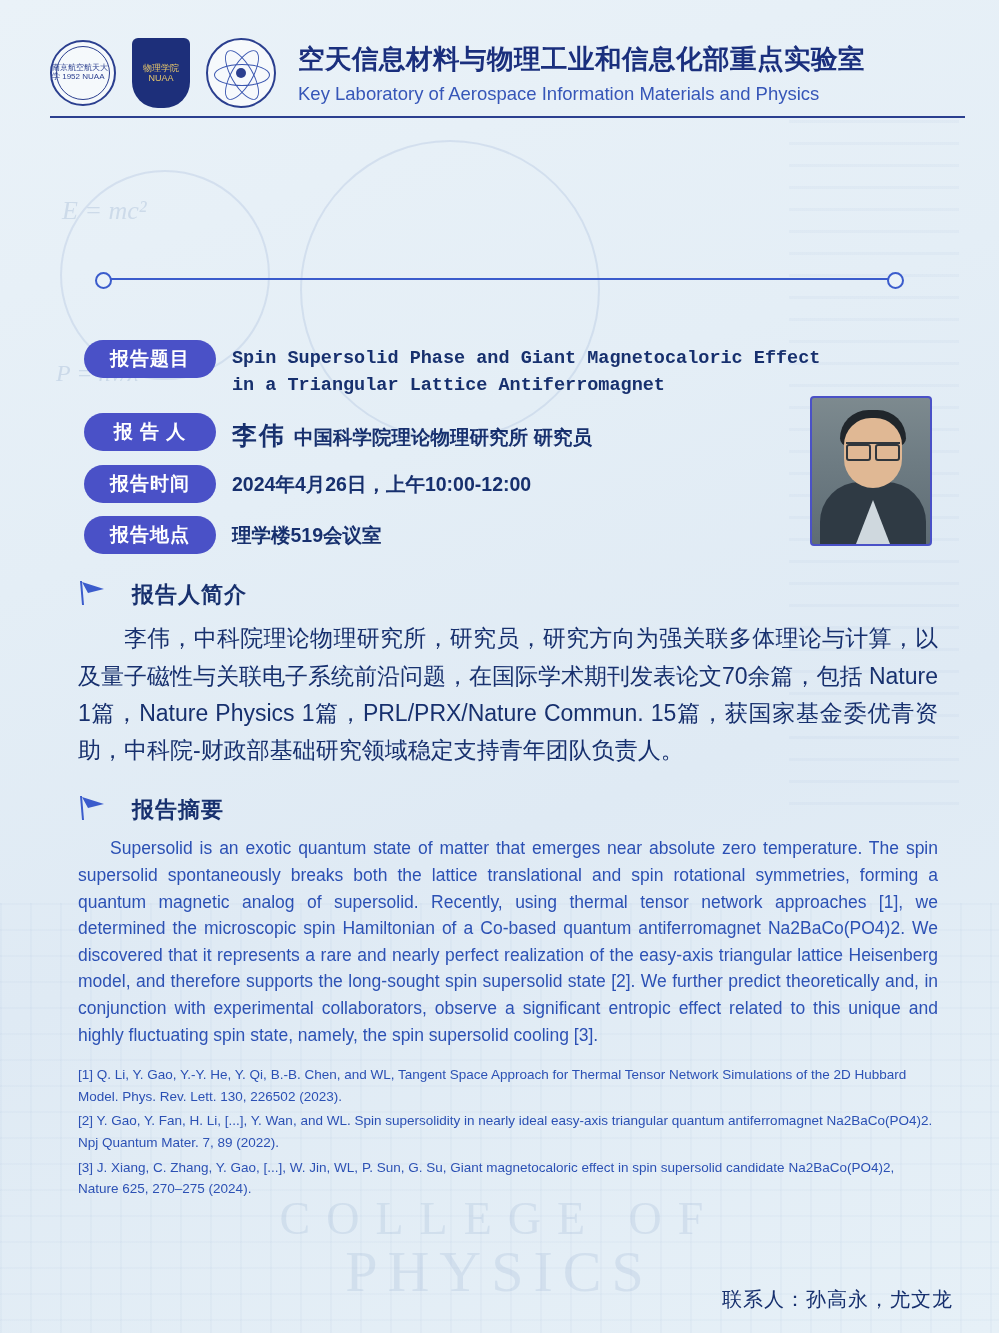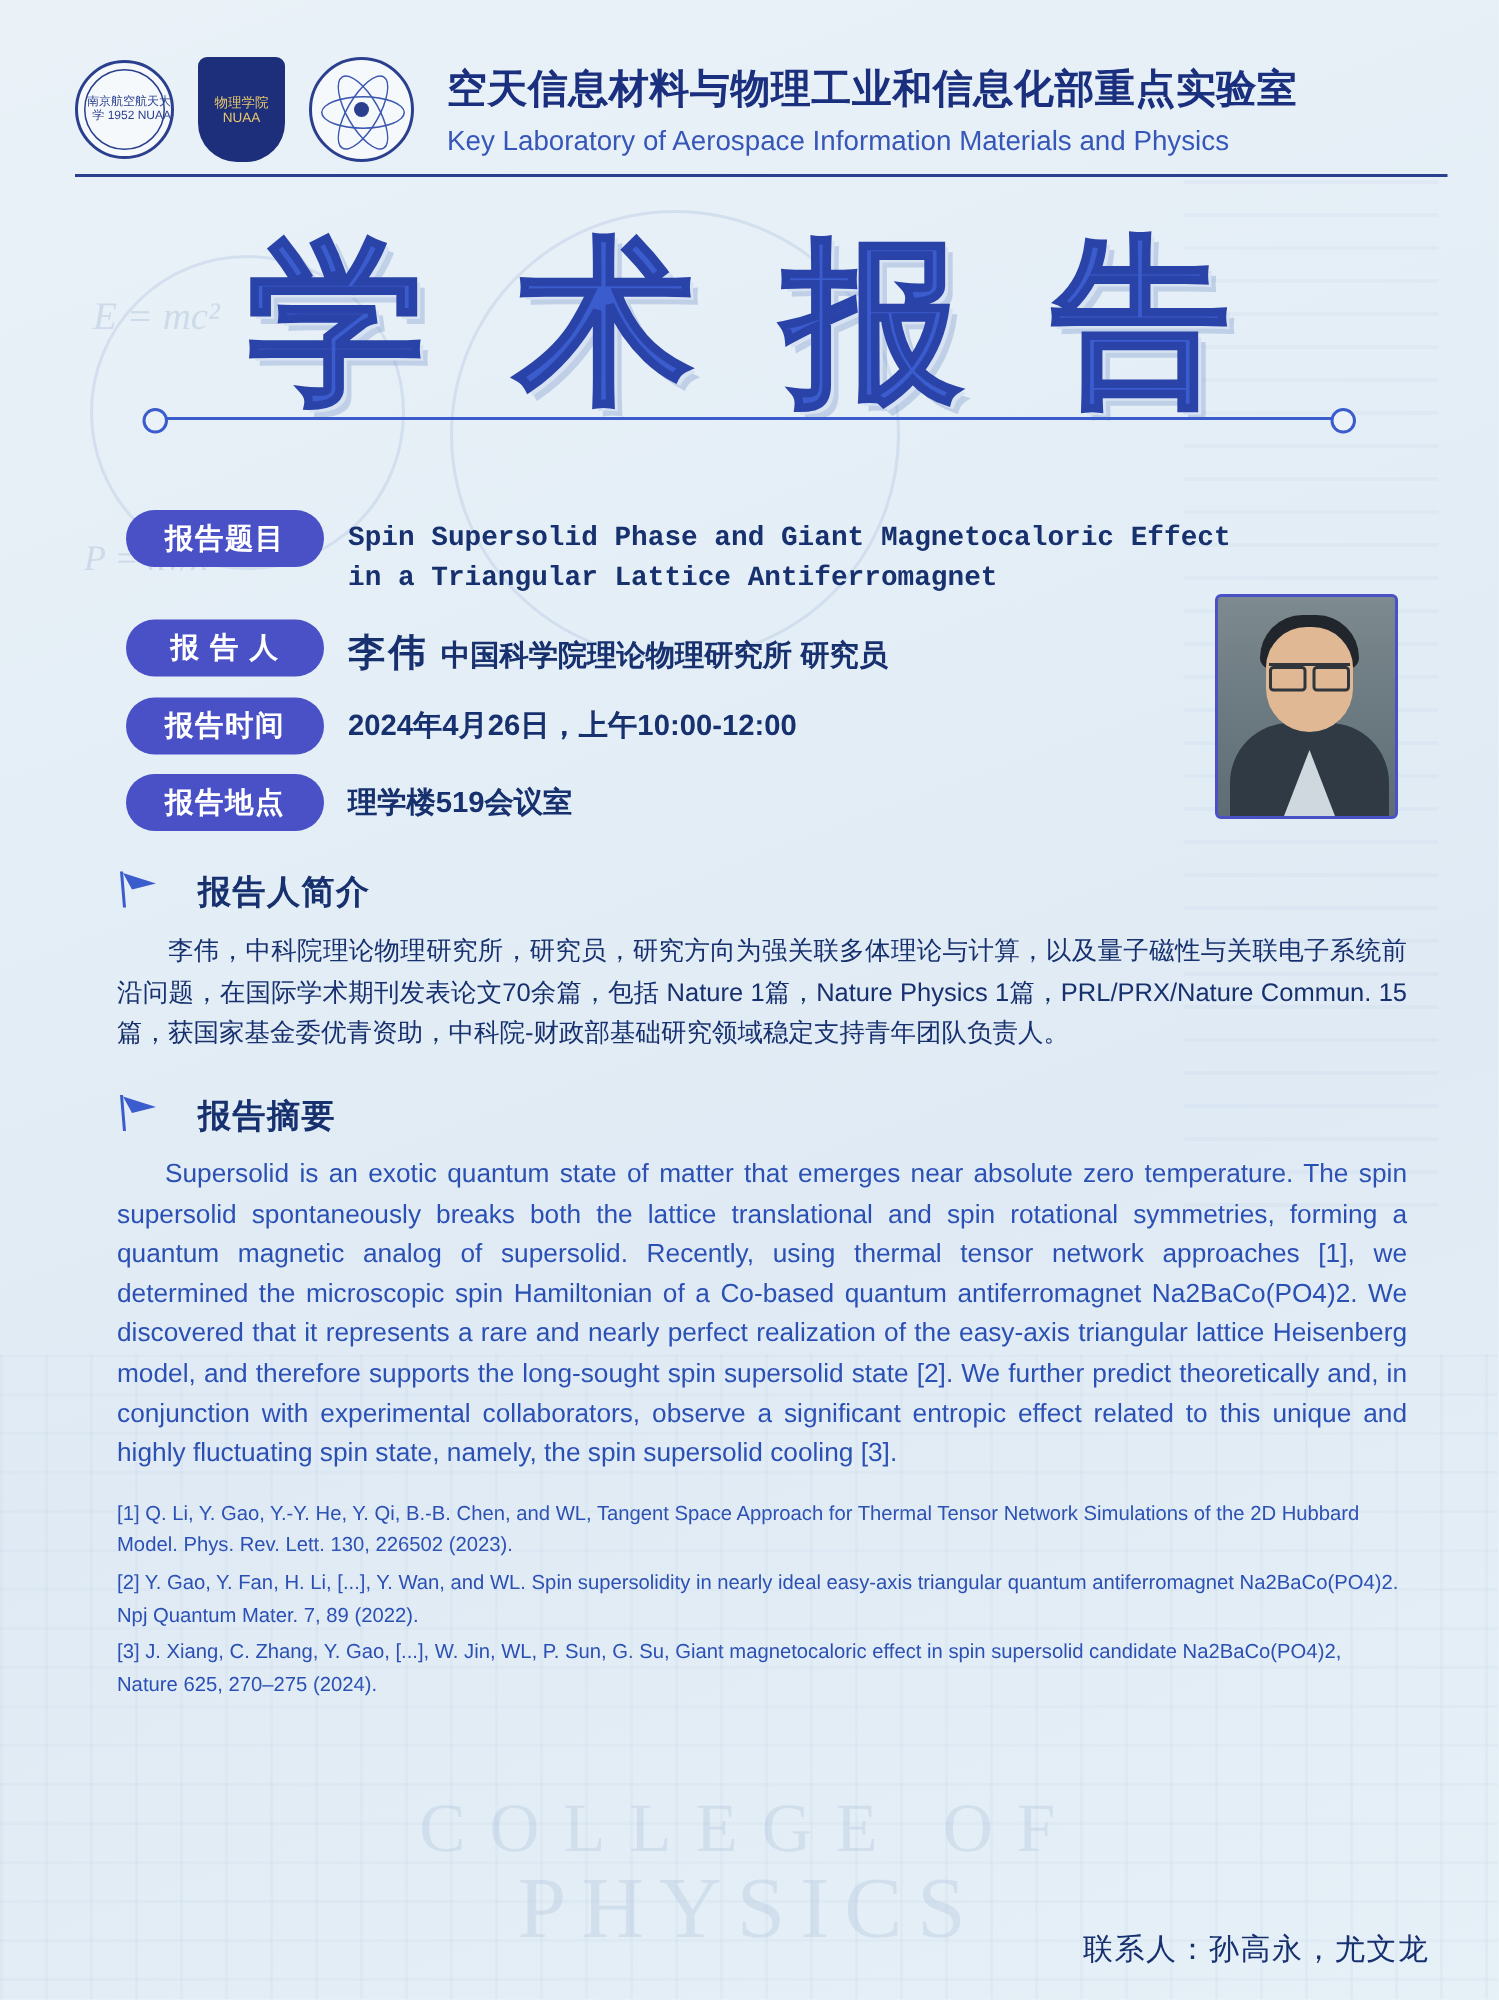--- a/index.html
+++ b/index.html
@@ -63,21 +63,21 @@
     padding: 38px 34px 12px 50px;
     display: flex;
     align-items: center;
     gap: 16px;
   }
   .logo { flex: 0 0 auto; }
   .logo-circle {
     width: 66px; height: 66px; border-radius: 50%;
     border: 2px solid #2b3f8f;
     display: flex; align-items: center; justify-content: center;
-    color: #2b3f8f; font-size: 8px; text-align: right; line-height: 1.1;
+    color: #2b3f8f; font-size: 8px; text-align: left; line-height: 1.1;
     background: rgba(255,255,255,0.55);
     position: relative;
   }
   .logo-circle::before {
     content: ""; position: absolute; inset: 4px;
     border: 1px solid #2b3f8f; border-radius: 50%;
   }
   .logo-shield {
     width: 58px; height: 70px;
     background: #1d2f7a;
@@ -226,21 +226,21 @@
 
   
   .section { margin: 26px 0 0 78px; width: 860px; }
   .sec-head { display: flex; align-items: flex-start; gap: 24px; }
   .flag-icon { width: 30px; height: 26px; flex: 0 0 auto; }
   .sec-title {
     font-size: 22px; font-weight: bold; color: #17306e; letter-spacing: 1px;
   }
   .sec-body {
     margin-top: 10px;
-    font-size: 17px;
+    font-size: 23px;
     line-height: 1.62;
     color: #17306e;
     text-align: justify;
     text-justify: inter-ideograph;
   }
   .sec-body.indent { text-indent: 2em; }
   .abstract {
     font-size: 17.5px;
     line-height: 1.52;
     color: #2b50b4;
@@ -295,21 +295,20 @@
       </div>
     </div>
     <div class="titles">
       <div class="title-cn">空天信息材料与物理工业和信息化部重点实验室</div>
       <div class="title-en">Key Laboratory of Aerospace Information Materials and Physics</div>
     </div>
     <div class="header-rule"></div>
   </div>
 
   <div class="headline-wrap">
-    <div class="headline">学 术 报 告</div>
     <div class="headline-line"></div>
   </div>
 
   <div class="info">
 
     <div class="info-row">
       <div class="pill">报告题目</div>
       <div class="info-val topic">Spin Supersolid Phase and Giant Magnetocaloric Effect in a Triangular Lattice Antiferromagnet</div>
     </div>
 

